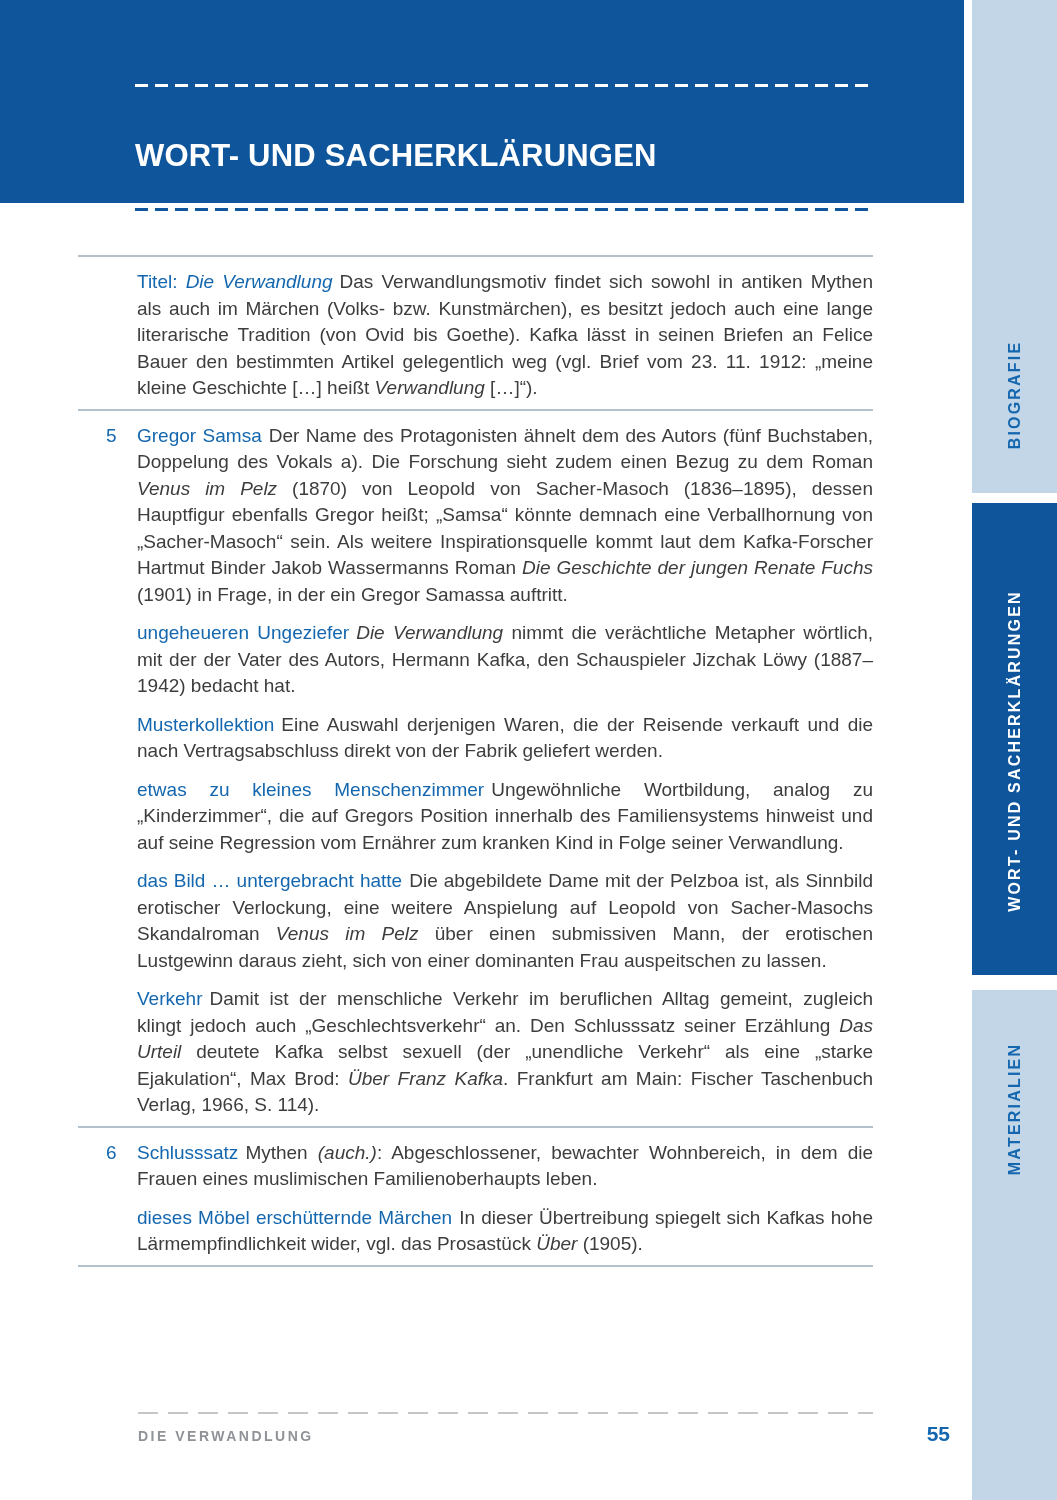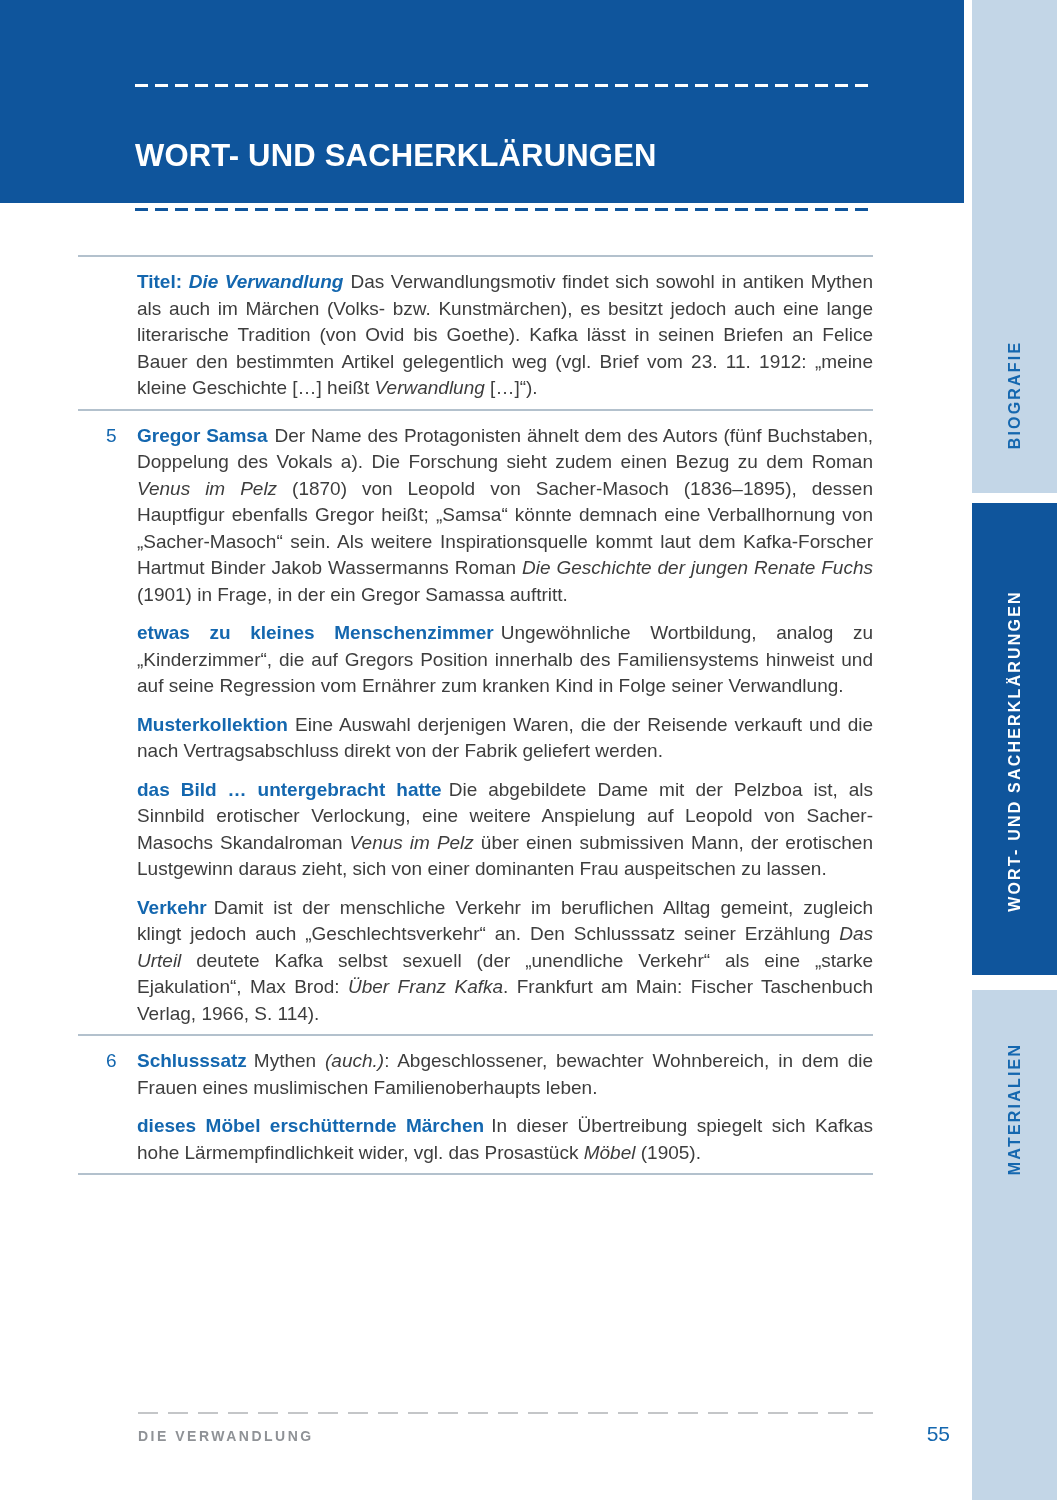--- a/index.html
+++ b/index.html
@@ -25,66 +25,67 @@
   .under-banner-dash{position:absolute;left:135px;top:208px;width:738px;height:3px;
     background:repeating-linear-gradient(90deg,var(--dark-blue) 0 13px,transparent 13px 20px);}
 
   
   .glossary{position:absolute;left:137px;top:255px;width:736px;}
   .rule{height:2px;background:var(--rule-gray);margin-left:-59px;width:795px;}
   .entry{position:relative;margin:12px 0 7px;font-size:19px;line-height:26.5px;
     color:var(--body-text);text-align:justify;}
   .entry .num{position:absolute;left:-31px;top:0;color:var(--accent-blue);
     font-size:19px;font-weight:400;}
-  .entry .lead{color:var(--accent-blue);font-weight:bold;margin-right:7px;}
+  .entry .lead{color:var(--accent-blue);font-weight:normal;margin-right:7px;}
   .entry .lead i{font-style:italic;}
   .entry i{}
 
   
   .tab{position:absolute;left:972px;width:85px;}
   .tab-1{top:0;height:493px;background:var(--light-blue);}
   .tab-2{top:503px;height:472px;background:var(--dark-blue);}
   .tab-3{top:990px;height:510px;background:var(--light-blue);}
   .vlabel{position:absolute;left:50%;white-space:nowrap;font-weight:bold;
     font-size:16px;letter-spacing:2.2px;}
   .tab-1 .vlabel{top:395px;transform:translate(-50%,-50%) rotate(-90deg);color:var(--accent-blue);}
   .tab-2 .vlabel{top:248px;transform:translate(-50%,-50%) rotate(-90deg);color:#ffffff;}
   .tab-3 .vlabel{top:119px;transform:translate(-50%,-50%) rotate(-90deg);color:var(--accent-blue);}
 
   
   .footer-dash{position:absolute;left:138px;top:1412px;width:735px;height:2px;
     background:repeating-linear-gradient(90deg,var(--footer-dash) 0 20px,transparent 20px 30px);}
   .footer-title{position:absolute;left:138px;top:1428px;color:var(--footer-gray);
     font-size:14px;font-weight:bold;letter-spacing:2.5px;}
   .page-number{position:absolute;right:107px;top:1422px;color:var(--accent-blue);
-    font-size:21px;font-weight:normal;}
+    font-size:21px;font-weight:bold;}
 </style>
 </head>
 <body>
 
 <div class="page">
 
   <div class="banner">
     <div class="banner-dash"></div>
     <h1 class="banner-title">WORT- UND SACHERKLÄRUNGEN</h1>
   </div>
   <div class="under-banner-dash"></div>
 
   <div class="glossary">
       <div class="rule"></div>
       <p class="entry"><span class="lead"><span class="lead-seg">Titel: </span><i class="lead-seg">Die Verwandlung</i></span><span>Das Verwandlungsmotiv findet sich sowohl in antiken Mythen als auch im Märchen (Volks- bzw. Kunstmärchen), es besitzt jedoch auch eine lange literarische Tradition (von Ovid bis Goethe). Kafka lässt in seinen Briefen an Felice Bauer den bestimmten Artikel gelegentlich weg (vgl. Brief vom 23. 11. 1912: „meine kleine Geschichte […] heißt </span><i>Verwandlung</i><span> […]“).</span></p>
       <div class="rule"></div>
       <p class="entry"><span class="num">5</span><span class="lead"><span class="lead-seg">Gregor Samsa</span></span><span>Der Name des Protagonisten ähnelt dem des Autors (fünf Buchstaben, Doppelung des Vokals a). Die Forschung sieht zudem einen Bezug zu dem Roman </span><i>Venus im Pelz</i><span> (1870) von Leopold von Sacher-Masoch (1836–1895), dessen Hauptfigur ebenfalls Gregor heißt; „Samsa“ könnte demnach eine Verballhornung von „Sacher-Masoch“ sein. Als weitere Inspirationsquelle kommt laut dem Kafka-Forscher Hartmut Binder Jakob Wassermanns Roman </span><i>Die Geschichte der jungen Renate Fuchs</i><span> (1901) in Frage, in der ein Gregor Samassa auftritt.</span></p>
+      <p class="entry"><span class="lead"><span class="lead-seg">ungeheueren Ungeziefer</span></span><i>Die Verwandlung</i><span> nimmt die verächtliche Metapher wörtlich, mit der der Vater des Autors, Hermann Kafka, den Schauspieler Jizchak Löwy (1887–1942) bedacht hat.</span></p>
+      <p class="entry"><span class="lead"><span class="lead-seg">Musterkollektion</span></span><span>Eine Auswahl derjenigen Waren, die der Reisende verkauft und die nach Vertragsabschluss direkt von der Fabrik geliefert werden.</span></p>
       <p class="entry"><span class="lead"><span class="lead-seg">etwas zu kleines Menschenzimmer</span></span><span>Ungewöhnliche Wortbildung, analog zu „Kinderzimmer“, die auf Gregors Position innerhalb des Familiensystems hinweist und auf seine Regression vom Ernährer zum kranken Kind in Folge seiner Verwandlung.</span></p>
-      <p class="entry"><span class="lead"><span class="lead-seg">Musterkollektion</span></span><span>Eine Auswahl derjenigen Waren, die der Reisende verkauft und die nach Vertragsabschluss direkt von der Fabrik geliefert werden.</span></p>
       <p class="entry"><span class="lead"><span class="lead-seg">das Bild … untergebracht hatte</span></span><span>Die abgebildete Dame mit der Pelzboa ist, als Sinnbild erotischer Verlockung, eine weitere Anspielung auf Leopold von Sacher-Masochs Skandalroman </span><i>Venus im Pelz</i><span> über einen submissiven Mann, der erotischen Lustgewinn daraus zieht, sich von einer dominanten Frau auspeitschen zu lassen.</span></p>
       <p class="entry"><span class="lead"><span class="lead-seg">Verkehr</span></span><span>Damit ist der menschliche Verkehr im beruflichen Alltag gemeint, zugleich klingt jedoch auch „Geschlechtsverkehr“ an. Den Schlusssatz seiner Erzählung </span><i>Das Urteil</i><span> deutete Kafka selbst sexuell (der „unendliche Verkehr“ als eine „starke Ejakulation“, Max Brod: </span><i>Über Franz Kafka</i><span>. Frankfurt am Main: Fischer Taschenbuch Verlag, 1966, S. 114).</span></p>
       <div class="rule"></div>
       <p class="entry"><span class="num">6</span><span class="lead"><span class="lead-seg">Schlusssatz</span></span><span>Mythen </span><i>(auch.)</i><span>: Abgeschlossener, bewachter Wohnbereich, in dem die Frauen eines muslimischen Familienoberhaupts leben.</span></p>
-      <p class="entry"><span class="lead"><span class="lead-seg">dieses Möbel erschütternde Märchen</span></span><span>In dieser Übertreibung spiegelt sich Kafkas hohe Lärmempfindlichkeit wider, vgl. das Prosastück </span><i>Möbel</i><span> (1905).</span></p>
+      <p class="entry"><span class="lead"><span class="lead-seg">dieses Möbel erschütternde Märchen</span></span><span>In dieser Übertreibung spiegelt sich Kafkas hohe Lärmempfindlichkeit wider, vgl. das Prosastück </span><i>Über</i><span> (1905).</span></p>
       <div class="rule"></div>
     </div>
 
   <div class="tab tab-1">
     <span class="vlabel">BIOGRAFIE</span>
   </div>
   <div class="tab tab-2">
     <span class="vlabel">WORT- UND SACHERKLÄRUNGEN</span>
   </div>
   <div class="tab tab-3">

